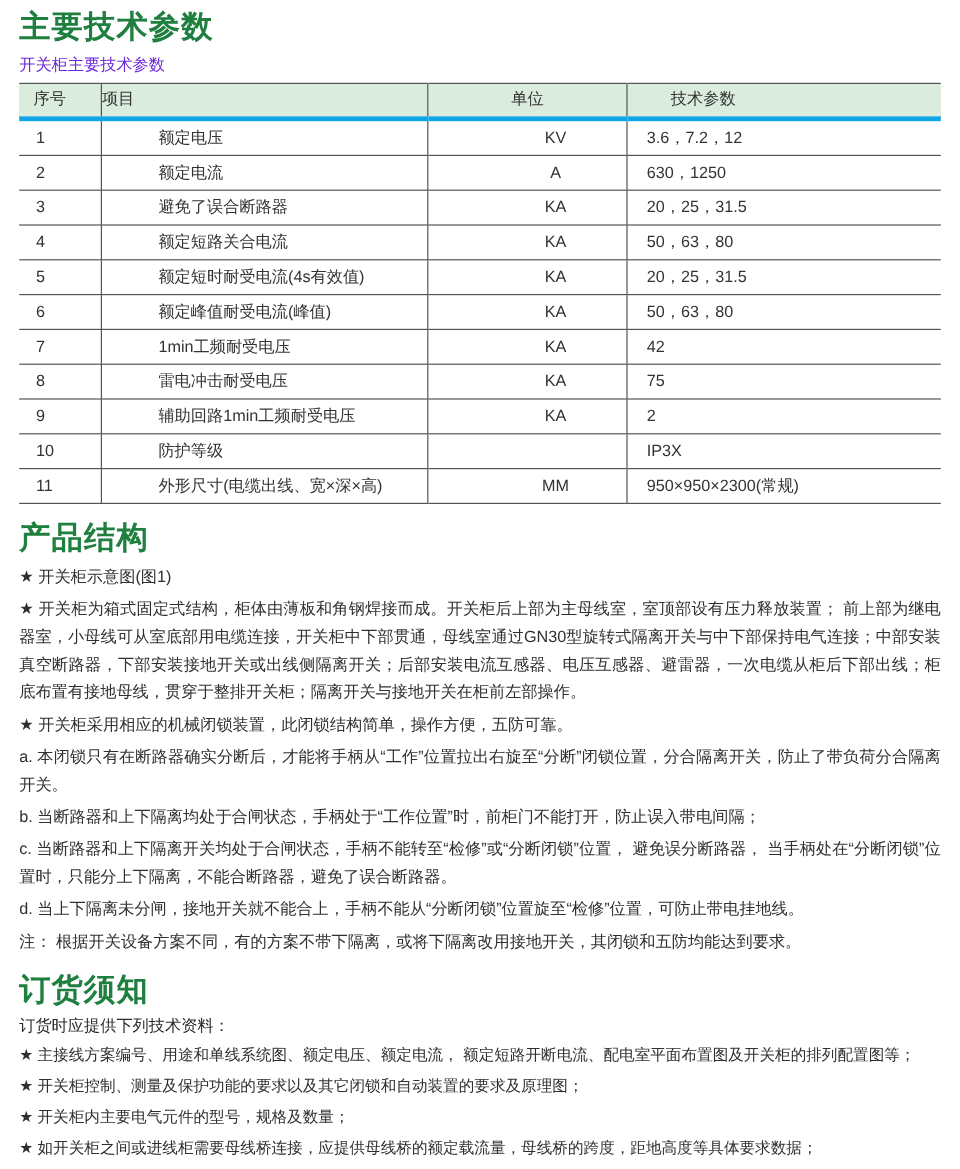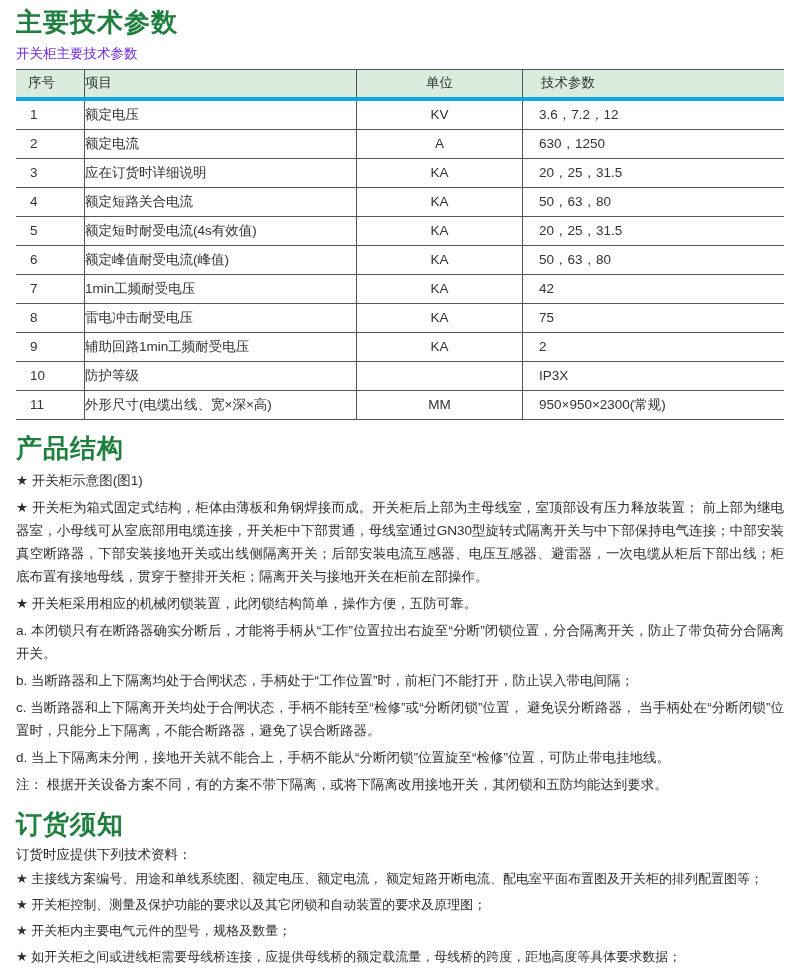--- a/index.html
+++ b/index.html
@@ -19,27 +19,27 @@
   
   table.spec{
     width:768px;border-collapse:collapse;table-layout:fixed;
     font-size:13.5px;color:#333;border-top:1px solid #555;
   }
   .spec th,.spec td{padding:0;font-weight:normal;}
   .spec thead th{
     background:#daecdd;height:27px;
     border-bottom:4px solid #0ea5e9;
   }
-  .spec tbody td{height:28px;border-bottom:1px solid #555;}
+  .spec tbody td{height:28px;border-bottom:1px solid #555;padding-left:47px;}
   .spec .c1{width:56px;text-align:left;padding-left:14px;}
   .spec th.c1{padding-left:12px;}
   .spec .c2{width:271px;text-align:left;}
   .spec .c3{width:165px;text-align:center;}
   .spec .c4{text-align:left;padding-left:16px;}
-  .spec th.c4{padding-left:18px;}
+  .spec th.c4{padding-left:36px;}
   .spec .c1,.spec .c2,.spec .c3{border-right:1px solid #555;}
 
   
   .sec2-title{margin-top:14px;}
   .paras{margin-top:5px;}
   .para{
     font-size:13.5px;line-height:23px;color:#2f2f2f;
     margin:4px 0 0 0;text-align:justify;
   }
 
@@ -79,21 +79,21 @@
 
         <tr>
           <td class="c1">2</td>
           <td class="c2">额定电流</td>
           <td class="c3">A</td>
           <td class="c4">630，1250</td>
         </tr>
 
         <tr>
           <td class="c1">3</td>
-          <td class="c2">应在订货时详细说明</td>
+          <td class="c2">避免了误合断路器</td>
           <td class="c3">KA</td>
           <td class="c4">20，25，31.5</td>
         </tr>
 
         <tr>
           <td class="c1">4</td>
           <td class="c2">额定短路关合电流</td>
           <td class="c3">KA</td>
           <td class="c4">50，63，80</td>
         </tr>

